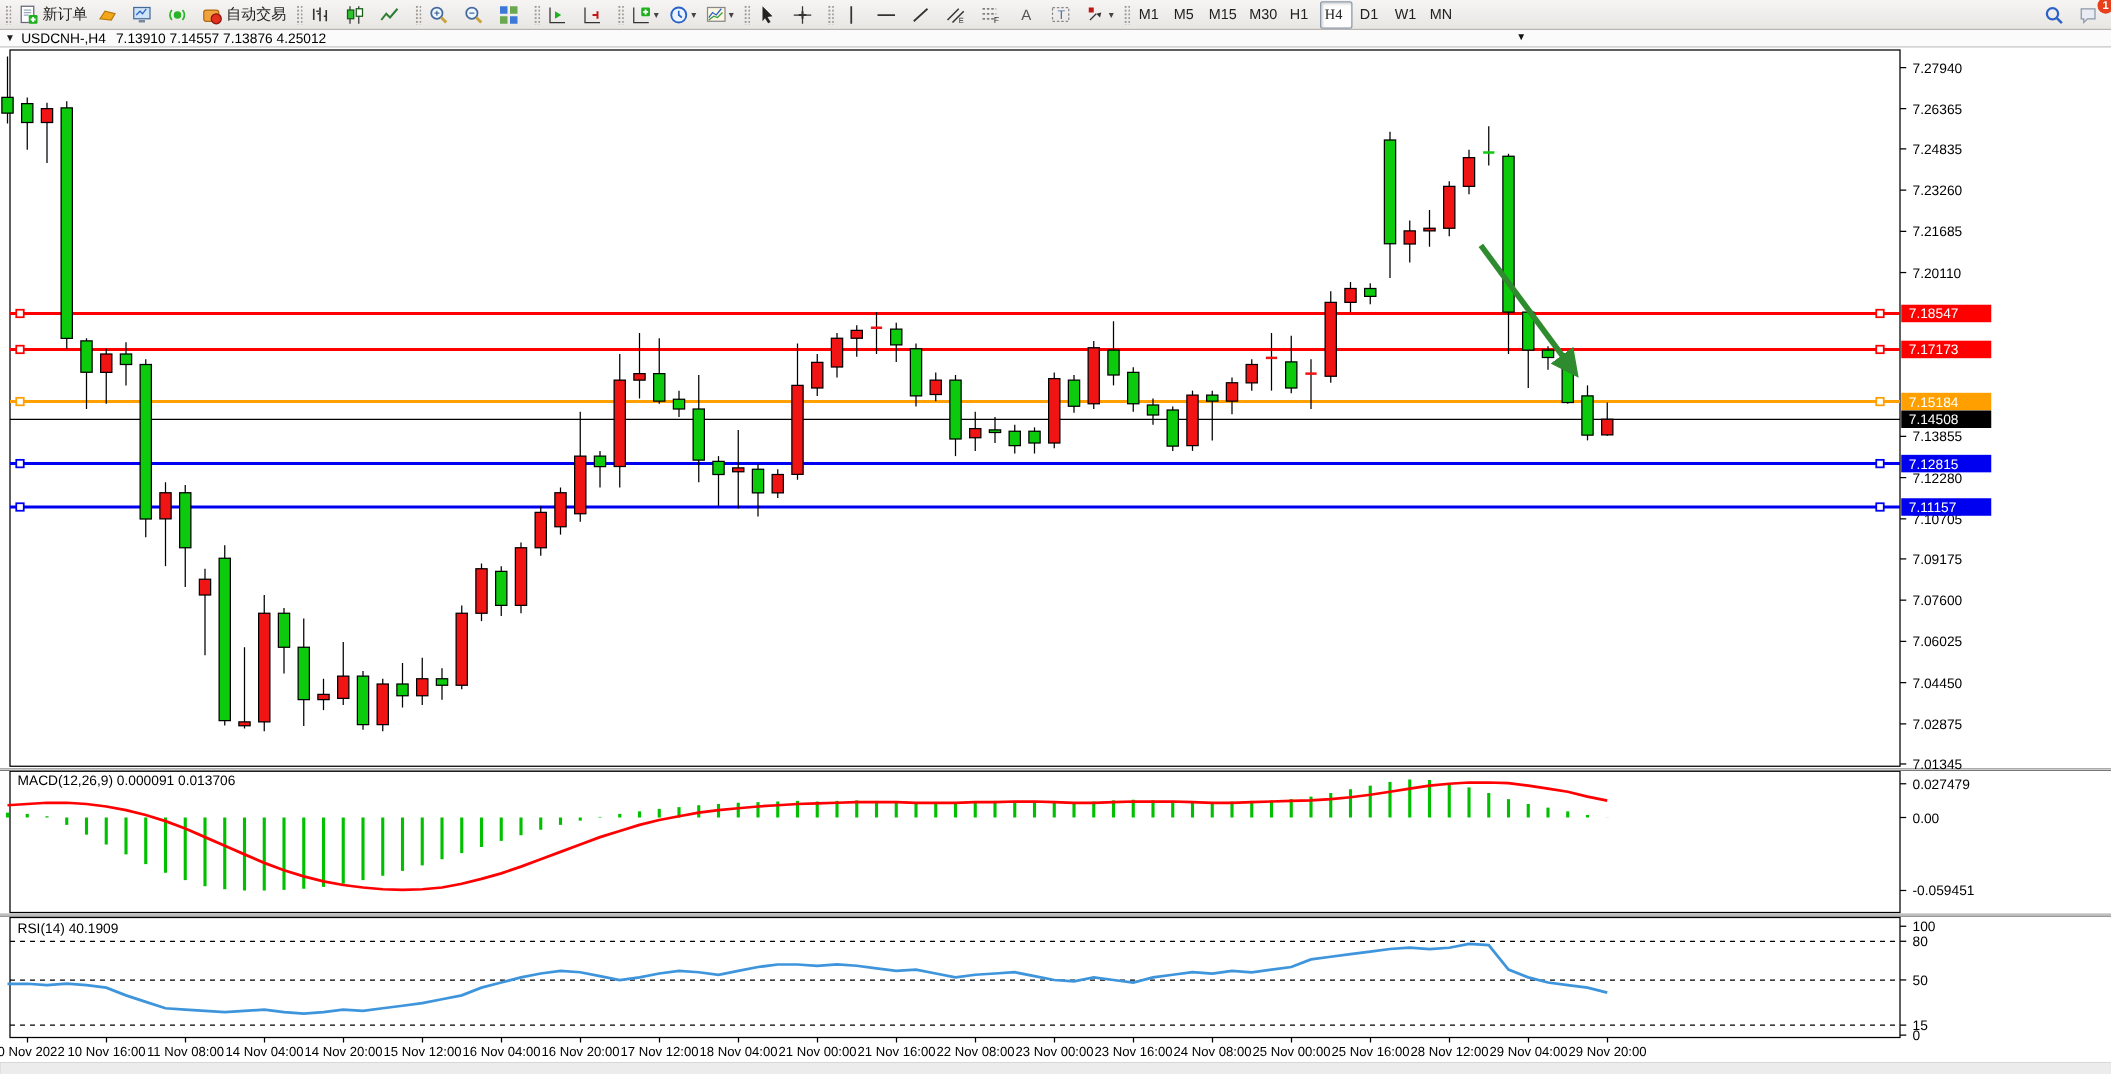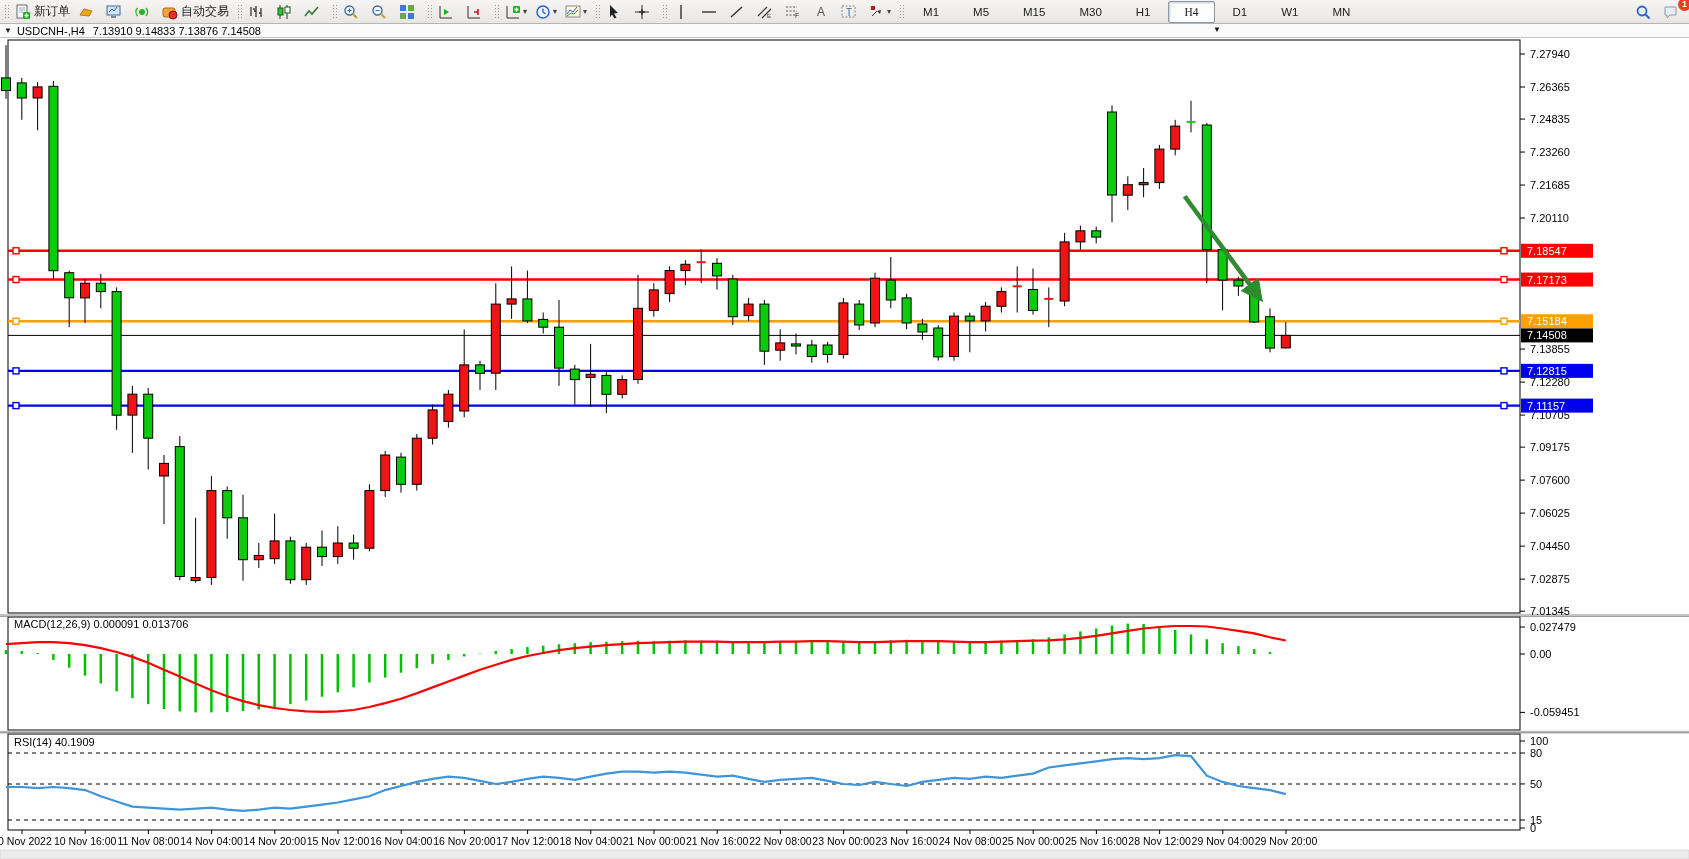--- a/index.html
+++ b/index.html
@@ -9,21 +9,21 @@
   #toolbar{height:23px;background:linear-gradient(#f6f5f4,#e8e6e3);border-bottom:1px solid #b8b5b0;
            display:flex;align-items:center;padding:0 2px;white-space:nowrap;}
   .tgroup{display:flex;align-items:center;height:22px;margin-right:2px;}
   .grip{width:5px;height:16px;margin:0 2px;
         background-image:radial-gradient(#9a978f 35%,transparent 36%);background-size:3px 3px;}
   .tbtn{display:flex;align-items:center;height:20px;min-width:20px;padding:0 2px;margin:0 1px;
         border:1px solid transparent;border-radius:2px;cursor:default;font-size:12px;color:#222;}
   .tbtn.active{background:#fdfdfd;border:1px solid #8a98a8;box-shadow:inset 1px 1px 2px #c9c9c9;font-family:Liberation Serif, serif;}
   .tbtn .cap{margin-left:3px;font-size:12px;}
   .tbtn .caret{font-size:8px;color:#444;margin-left:2px;}
-  .tf .cap{margin:13px;font-size:11.5px;}
+  .tf .cap{margin:1px;font-size:11.5px;}
   #tb-right{margin-left:auto;display:flex;align-items:center;}
   .badge{position:absolute;top:-4px;right:-6px;background:#e8401c;color:#fff;border-radius:50%;
          width:13px;height:13px;font-size:9px;line-height:13px;text-align:center;font-weight:bold;}
   .icon{display:inline-block;position:relative;width:16px;height:16px;}
   .icon svg{display:block;}
 
   
   #caption{height:13px;background:#fbfbfb;border-bottom:1px solid #c6c6c6;font-size:11px;
            display:flex;align-items:center;padding:0 4px;position:relative;color:#000;}
   #caption .exp{font-size:8px;margin-right:5px;color:#222;}
@@ -324,21 +324,21 @@
           </span>
           <span class="badge">1</span>
         </div>
       </div>
     </div>
 
 
 <div id="caption">
   <span class="exp">▼</span>
   <span style="margin-right:8px;">USDCNH-,H4</span>
-  <span>7.13910 9.14833 7.13876 7.14508</span>
+  <span>7.13910 7.14557 7.13876 4.25012</span>
   <span id="shift-marker">▼</span>
 </div>
 
 
 <svg id="chart" width="1689" height="821" viewBox="0 38 1689 821" xmlns="http://www.w3.org/2000/svg">
       <rect x="0" y="38" width="1689" height="821" fill="#ffffff"></rect>
       <rect x="8" y="40" width="1512" height="573" fill="#fff" stroke="#000" stroke-width="1"></rect>
       <rect x="8" y="617" width="1512" height="113" fill="#fff" stroke="#000" stroke-width="1"></rect>
       <rect x="8" y="734" width="1512" height="96" fill="#fff" stroke="#000" stroke-width="1"></rect>
       <line x1="0" y1="614.8" x2="1689" y2="614.8" stroke="#aaa" stroke-width="1"></line>

